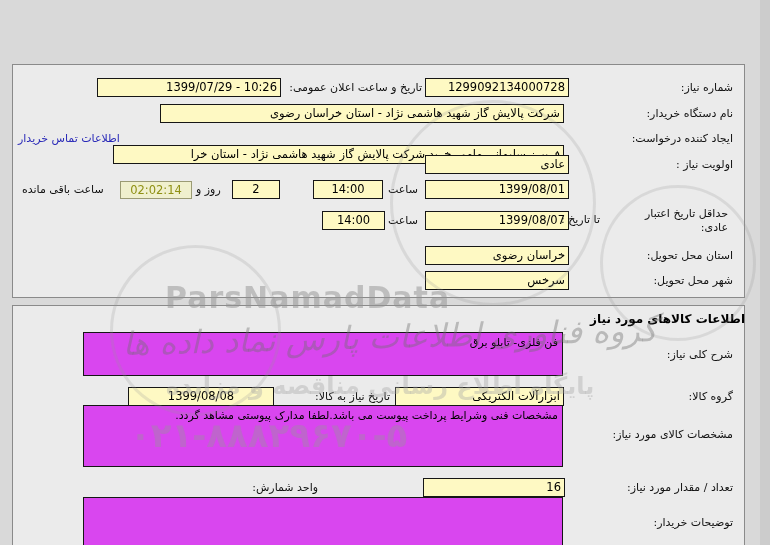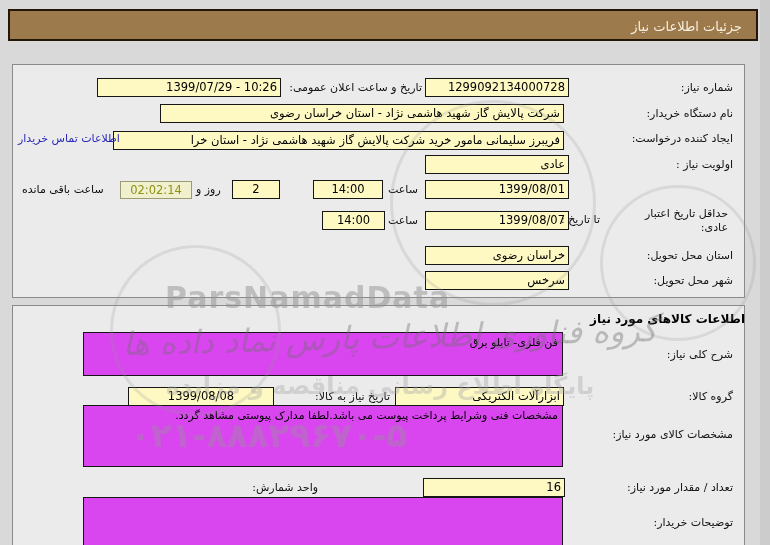--- a/index.html
+++ b/index.html
@@ -49,34 +49,33 @@
           letter-spacing:3px;}
   .wm-circle{border-radius:50%;border:3px solid rgba(150,150,150,.22);}
 </style>
 </head>
 <body>
 
 <div id="screen">
 
   <div class="edge-strip"></div>
 
-  <div class="titlebar">جزئیات اطلاعات نیاز</div>
 
   <div class="panel" id="panel1"></div>
 
   <div class="lbl" style="top:81px;right:37px;">شماره نیاز:</div>
   <div class="field" style="top:78px;left:425px;width:136px;" dir="ltr">1299092134000728</div>
   <div class="lbl" style="top:81px;right:348px;">تاریخ و ساعت اعلان عمومی:</div>
   <div class="field" style="top:78px;left:97px;width:176px;" dir="ltr">1399/07/29 - 10:26</div>
 
   <div class="lbl" style="top:107px;right:37px;">نام دستگاه خریدار:</div>
   <div class="field" style="top:104px;left:160px;width:396px;">شرکت پالایش گاز شهید هاشمی نژاد - استان خراسان رضوی</div>
 
   <div class="lbl" style="top:132px;right:37px;">ایجاد کننده درخواست:</div>
-  <div class="field" style="top:131px;left:113px;width:443px;">فریبرز سلیمانی مامور خرید شرکت پالایش گاز شهید هاشمی نژاد - استان خرا</div>
+  <div class="field" style="top:145px;left:113px;width:443px;">فریبرز سلیمانی مامور خرید شرکت پالایش گاز شهید هاشمی نژاد - استان خرا</div>
   <div class="link" style="top:132px;left:18px;">اطلاعات تماس خریدار</div>
 
   <div class="lbl" style="top:158px;right:37px;">اولویت نیاز :</div>
   <div class="field" style="top:155px;left:425px;width:136px;">عادی</div>
 
   <div class="field" style="top:180px;left:425px;width:136px;" dir="ltr">1399/08/01</div>
   <div class="lbl" style="top:183px;left:388px;">ساعت</div>
   <div class="field center" style="top:180px;left:313px;width:62px;" dir="ltr">14:00</div>
   <div class="field center" style="top:180px;left:232px;width:40px;" dir="ltr">2</div>
   <div class="lbl" style="top:183px;left:196px;">روز و</div>

